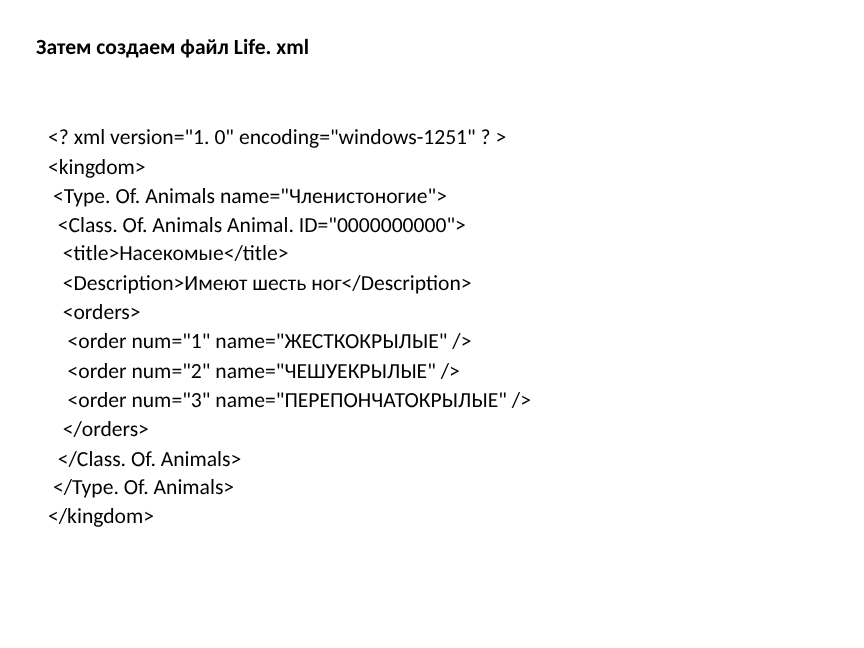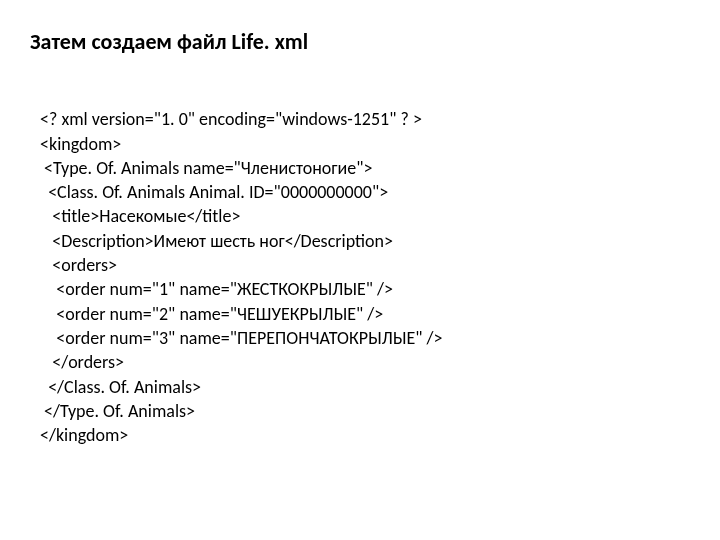--- a/index.html
+++ b/index.html
@@ -9,21 +9,21 @@
     height: 540px;
     background: #ffffff;
     font-family: Calibri, Arial, sans-serif;
     color: #000000;
   }
   .page {
     padding: 28px 30px 20px 30px;
     box-sizing: border-box;
   }
   .heading {
-    font-size: 22px;
+    font-size: 18px;
     font-weight: 700;
     margin: 0 0 28px 0;
   }
   .codeblock {
     font-size: 18px;
     line-height: 1.35;
     white-space: pre;
     font-family: Calibri, Arial, sans-serif;
     margin-left: 10px;
   }

